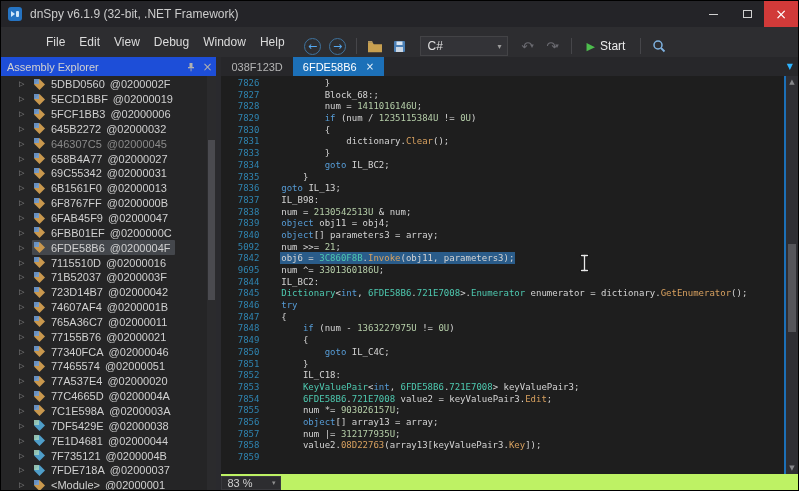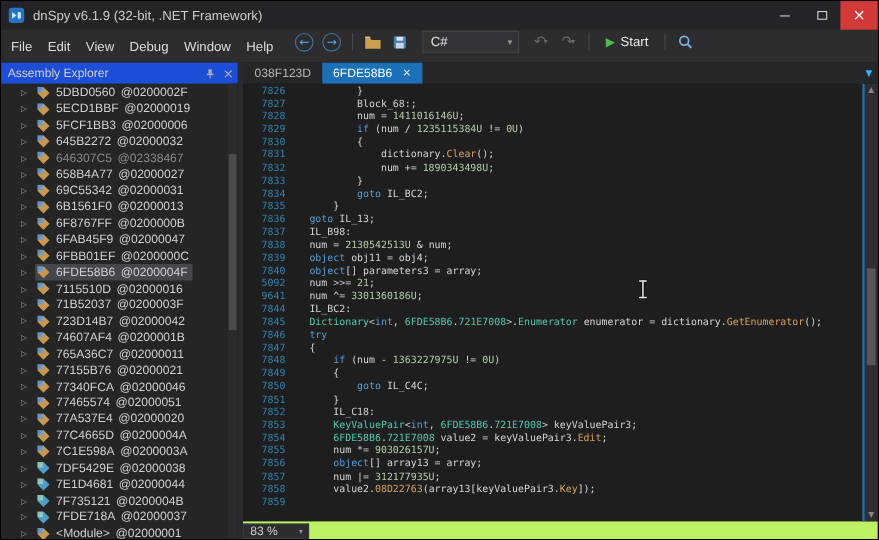--- a/index.html
+++ b/index.html
@@ -24,22 +24,22 @@
   .title-text { font-size: 12px; color: #cccccc; white-space: nowrap; }
   .win-btns { margin-left: auto; display: flex; height: 26px; }
   .win-btn { width: 34px; height: 26px; display:flex; align-items:center; justify-content:center; color:#d0d0d0; }
   .min-bar { width: 9px; height: 1px; background: #d0d0d0; }
   .max-box { width: 9px; height: 8px; border: 1px solid #d0d0d0; }
   .win-close { background: var(--close-red); color: #fff; font-size: 14px; line-height: 1; }
 
   
   .menubar {
     height: 30px; background: #2d2d30;
-    display: flex; align-items: flex-start;
-    font-size: 12px; color: #dcdcdc;
+    display: flex; align-items: flex-end;
+    font-size: 12px; color: #dcdcdc; padding-left: 36px;
   }
   .menu-item { padding: 0 7px; line-height: 30px; }
   .menu-item:first-child { padding-left: 9px; }
   .toolbar { display: flex; align-items: center; margin-left: 10px; gap: 3px; }
   .tb-btn { width: 22px; height: 22px; display:flex; align-items:center; justify-content:center; }
   .nav-circle {
     width: 17px; height: 17px; border-radius: 50%;
     border: 1px solid #3f739e; color: #55a8f0;
     display:flex; align-items:center; justify-content:center;
     font-size: 11px; line-height: 1;
@@ -273,21 +273,21 @@
           <div class="tree-row dim">
             <span class="expander glyph">▷</span>
             <span class="row-content">
               <span class="type-icon">
                 <svg width="13" height="13" viewBox="0 0 13 13">
                   <path d="M6.5 1 L12 6.5 L6.5 12 L1 6.5 Z" fill="#c9984e"></path>
                   <rect x="1" y="1" width="5" height="5" fill="#6f9bd1" opacity="0.9"></rect>
                 </svg>
               </span>
               <span class="node-name">646307C5</span>
-              <span class="node-token">@02338467</span>
+              <span class="node-token">@02000045</span>
             </span>
           </div>
           <div class="tree-row">
             <span class="expander glyph">▷</span>
             <span class="row-content">
               <span class="type-icon">
                 <svg width="13" height="13" viewBox="0 0 13 13">
                   <path d="M6.5 1 L12 6.5 L6.5 12 L1 6.5 Z" fill="#c9984e"></path>
                   <rect x="1" y="1" width="5" height="5" fill="#6f9bd1" opacity="0.9"></rect>
                 </svg>
@@ -602,31 +602,31 @@
           <span class="tab-list-btn glyph" id="tab-list-btn">▼</span>
       </div>
       <div class="editor-body">
         <div class="code-lines" id="code-lines">
             <div class="code-line"><span class="ln">7826</span><span class="code-text"><span class="tok-p">          </span><span class="tok-p">}</span></span></div>
             <div class="code-line"><span class="ln">7827</span><span class="code-text"><span class="tok-p">          </span><span class="tok-p">Block_68:;</span></span></div>
             <div class="code-line"><span class="ln">7828</span><span class="code-text"><span class="tok-p">          </span><span class="tok-p">num = </span><span class="tok-n">1411016146U</span><span class="tok-p">;</span></span></div>
             <div class="code-line"><span class="ln">7829</span><span class="code-text"><span class="tok-p">          </span><span class="tok-k">if</span><span class="tok-p"> (num / </span><span class="tok-n">1235115384U</span><span class="tok-p"> != </span><span class="tok-n">0U</span><span class="tok-p">)</span></span></div>
             <div class="code-line"><span class="ln">7830</span><span class="code-text"><span class="tok-p">          </span><span class="tok-p">{</span></span></div>
             <div class="code-line"><span class="ln">7831</span><span class="code-text"><span class="tok-p">              </span><span class="tok-p">dictionary.</span><span class="tok-m">Clear</span><span class="tok-p">();</span></span></div>
-            <div class="code-line"><span class="ln">7832</span><span class="code-text"><span class="tok-p">              </span><span class="tok-p">num += </span><span class="tok-n">1890343498U</span><span class="tok-p">;</span></span></div>
             <div class="code-line"><span class="ln">7833</span><span class="code-text"><span class="tok-p">          </span><span class="tok-p">}</span></span></div>
             <div class="code-line"><span class="ln">7834</span><span class="code-text"><span class="tok-p">          </span><span class="tok-k">goto</span><span class="tok-p"> IL_BC2;</span></span></div>
             <div class="code-line"><span class="ln">7835</span><span class="code-text"><span class="tok-p">      </span><span class="tok-p">}</span></span></div>
             <div class="code-line"><span class="ln">7836</span><span class="code-text"><span class="tok-p">  </span><span class="tok-k">goto</span><span class="tok-p"> IL_13;</span></span></div>
             <div class="code-line"><span class="ln">7837</span><span class="code-text"><span class="tok-p">  </span><span class="tok-p">IL_B98:</span></span></div>
             <div class="code-line"><span class="ln">7838</span><span class="code-text"><span class="tok-p">  </span><span class="tok-p">num = </span><span class="tok-n">2130542513U</span><span class="tok-p"> &amp; num;</span></span></div>
             <div class="code-line"><span class="ln">7839</span><span class="code-text"><span class="tok-p">  </span><span class="tok-k">object</span><span class="tok-p"> obj11 = obj4;</span></span></div>
             <div class="code-line"><span class="ln">7840</span><span class="code-text"><span class="tok-p">  </span><span class="tok-k">object</span><span class="tok-p">[] parameters3 = array;</span></span></div>
             <div class="code-line"><span class="ln">5092</span><span class="code-text"><span class="tok-p">  </span><span class="tok-p">num &gt;&gt;= </span><span class="tok-n">21</span><span class="tok-p">;</span></span></div>
-            <div class="code-line"><span class="ln">9641</span><span class="code-text"><span class="tok-p">  </span><span class="tok-p">num ^= </span><span class="tok-n">3301360186U</span><span class="tok-p">;</span></span></div>
+            <div class="code-line"><span class="ln">7842</span><span class="code-text"><span class="tok-p">  </span><span class="sel-span"><span class="tok-p">obj6 = </span><span class="tok-t">3C860F8B</span><span class="tok-p">.</span><span class="tok-m">Invoke</span><span class="tok-p">(obj11, parameters3);</span></span></span></div>
+            <div class="code-line"><span class="ln">9695</span><span class="code-text"><span class="tok-p">  </span><span class="tok-p">num ^= </span><span class="tok-n">3301360186U</span><span class="tok-p">;</span></span></div>
             <div class="code-line"><span class="ln">7844</span><span class="code-text"><span class="tok-p">  </span><span class="tok-p">IL_BC2:</span></span></div>
             <div class="code-line"><span class="ln">7845</span><span class="code-text"><span class="tok-p">  </span><span class="tok-t">Dictionary</span><span class="tok-p">&lt;</span><span class="tok-k">int</span><span class="tok-p">, </span><span class="tok-t">6FDE58B6</span><span class="tok-p">.</span><span class="tok-t">721E7008</span><span class="tok-p">&gt;.</span><span class="tok-t">Enumerator</span><span class="tok-p"> enumerator = dictionary.</span><span class="tok-m">GetEnumerator</span><span class="tok-p">();</span></span></div>
             <div class="code-line"><span class="ln">7846</span><span class="code-text"><span class="tok-p">  </span><span class="tok-k">try</span></span></div>
             <div class="code-line"><span class="ln">7847</span><span class="code-text"><span class="tok-p">  </span><span class="tok-p">{</span></span></div>
             <div class="code-line"><span class="ln">7848</span><span class="code-text"><span class="tok-p">      </span><span class="tok-k">if</span><span class="tok-p"> (num - </span><span class="tok-n">1363227975U</span><span class="tok-p"> != </span><span class="tok-n">0U</span><span class="tok-p">)</span></span></div>
             <div class="code-line"><span class="ln">7849</span><span class="code-text"><span class="tok-p">      </span><span class="tok-p">{</span></span></div>
             <div class="code-line"><span class="ln">7850</span><span class="code-text"><span class="tok-p">          </span><span class="tok-k">goto</span><span class="tok-p"> IL_C4C;</span></span></div>
             <div class="code-line"><span class="ln">7851</span><span class="code-text"><span class="tok-p">      </span><span class="tok-p">}</span></span></div>
             <div class="code-line"><span class="ln">7852</span><span class="code-text"><span class="tok-p">      </span><span class="tok-p">IL_C18:</span></span></div>
             <div class="code-line"><span class="ln">7853</span><span class="code-text"><span class="tok-p">      </span><span class="tok-t">KeyValuePair</span><span class="tok-p">&lt;</span><span class="tok-k">int</span><span class="tok-p">, </span><span class="tok-t">6FDE58B6</span><span class="tok-p">.</span><span class="tok-t">721E7008</span><span class="tok-p">&gt; keyValuePair3;</span></span></div>

